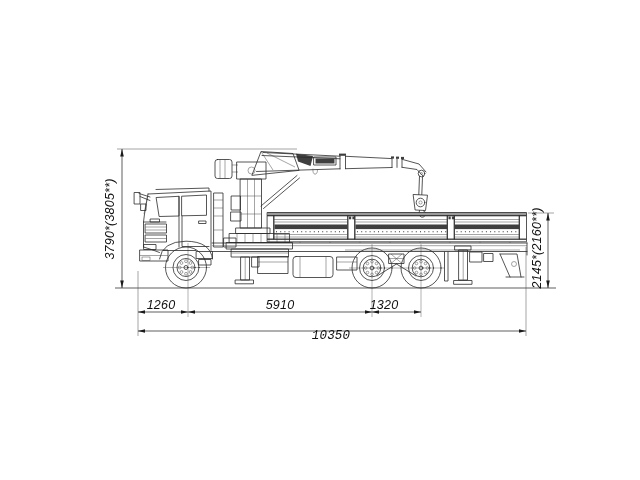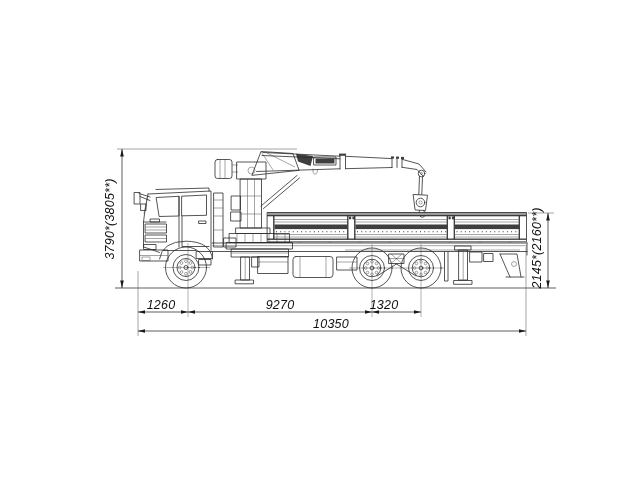--- a/index.html
+++ b/index.html
@@ -294,23 +294,23 @@
       <line class="thin" x1="454.5" y1="234.5" x2="519.5" y2="234.5"></line>
       <line class="thin" x1="454.5" y1="237" x2="519.5" y2="237"></line>
 
       <rect class="ln" x="267.5" y="239.2" width="259" height="2.6"></rect>
       <path class="thin" d="M300,241.8 V243 M330,241.8 V243 M360,241.8 V243 M390,241.8 V243 M420,241.8 V243 M450,241.8 V243 M480,241.8 V243 M510,241.8 V243"></path>
     </g>
   </svg>
 
   <div class="dim-label" style="left:161px; top:304.5px;">1260</div>
 
-  <div class="dim-label" style="left:280px; top:304.5px;">9270</div>
+  <div class="dim-label" style="left:280px; top:304.5px;">5910</div>
 
   <div class="dim-label" style="left:384px; top:304.5px;">1320</div>
 
-  <div class="dim-label" style="left:331px; top:324px;">10350</div>
+  <div class="dim-label" style="left:331px; top:336px;font-family:Liberation Mono, monospace;">10350</div>
 
   <div class="dim-label vert" style="left:110px; top:219px;">3790*(3805**)</div>
 
   <div class="dim-label vert" style="left:537px; top:248px;">2145*(2160**)</div>
 
 </div>
 
 </body></html>

